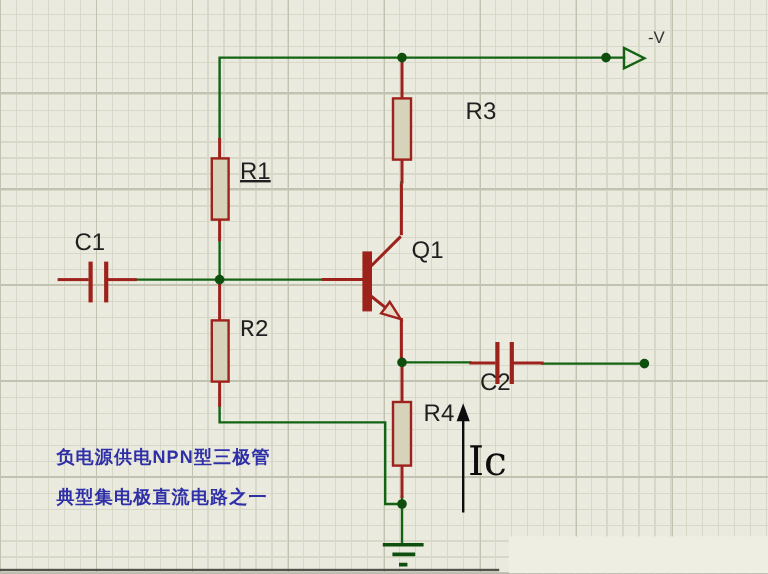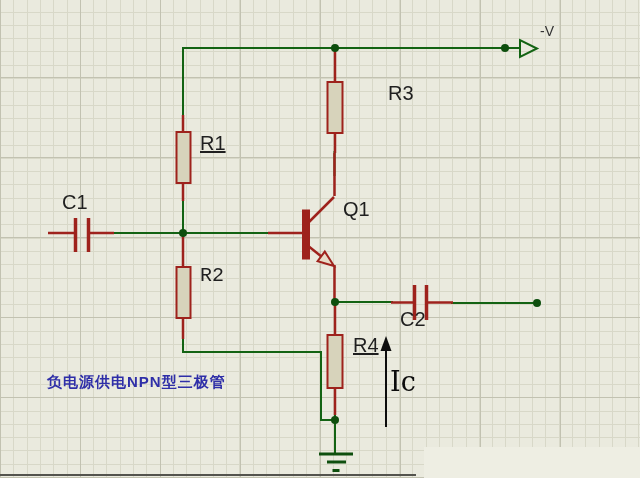--- a/index.html
+++ b/index.html
@@ -13,21 +13,21 @@
       repeating-linear-gradient(0deg,  #d8d8c8 0 1px, transparent 1px 13.3px);
     font-family:"Liberation Sans", sans-serif;
   }
   svg.schematic{position:absolute;left:0;top:0;}
   .lbl{
     position:absolute;color:#1f1f1f;font-size:20px;line-height:1;
     white-space:nowrap;user-select:none;
   }
   .lbl-small{font-size:14px;color:#333;}
   .ic-lbl{
-    position:absolute;color:#0d0d0d;font-size:27px;line-height:1;
+    position:absolute;color:#0d0d0d;font-size:34px;line-height:1;
     font-family:"DejaVu Serif", serif;white-space:nowrap;
   }
   .caption{
     position:absolute;color:#2f2fa8;font-weight:bold;font-size:15px;
     line-height:1;letter-spacing:1px;white-space:nowrap;
     font-family:"Liberation Sans", sans-serif;
   }
   .corner-patch{
     position:absolute;left:424px;top:447px;width:216px;height:31px;
     background:#eeeee3;
@@ -133,24 +133,25 @@
     <g stroke="#0d0d0d" fill="#0d0d0d">
       <line x1="386" y1="427" x2="386" y2="342" stroke-width="2"></line>
       <polygon points="386,336 380.5,351 391.5,351" stroke="none"></polygon>
     </g>
   </svg>
 
   <div class="lbl" style="left:200px;top:133px;text-decoration:underline;">R1</div>
   <div class="lbl" style="left:352px;top:83px;margin-left:36px;">R3</div>
   <div class="lbl" style="left:343px;top:199px;">Q1</div>
   <div class="lbl" style="left:200px;top:266px;font-family:Liberation Mono, monospace;">R2</div>
-  <div class="lbl" style="left:353px;top:335px;text-decoration:underline;">R4</div>
+  <div class="lbl" style="left:353px;top:335px;">R4</div>
   <div class="lbl" style="left:62px;top:192px;text-align:right;">C1</div>
   <div class="lbl" style="left:400px;top:261px;margin-top:48px;">C2</div>
   <div class="lbl lbl-small" style="left:540px;top:24px;">-V</div>
   <div class="ic-lbl" style="left:390px;top:368px;">Ic</div>
 
   <div class="caption" style="left:47px;top:374px;">负电源供电NPN型三极管</div>
+  <div class="caption" style="left:47px;top:407px;">典型集电极直流电路之一</div>
 
   <div class="corner-patch"></div>
   <div class="bottom-line"></div>
 
 </div>
 
 </body></html>

